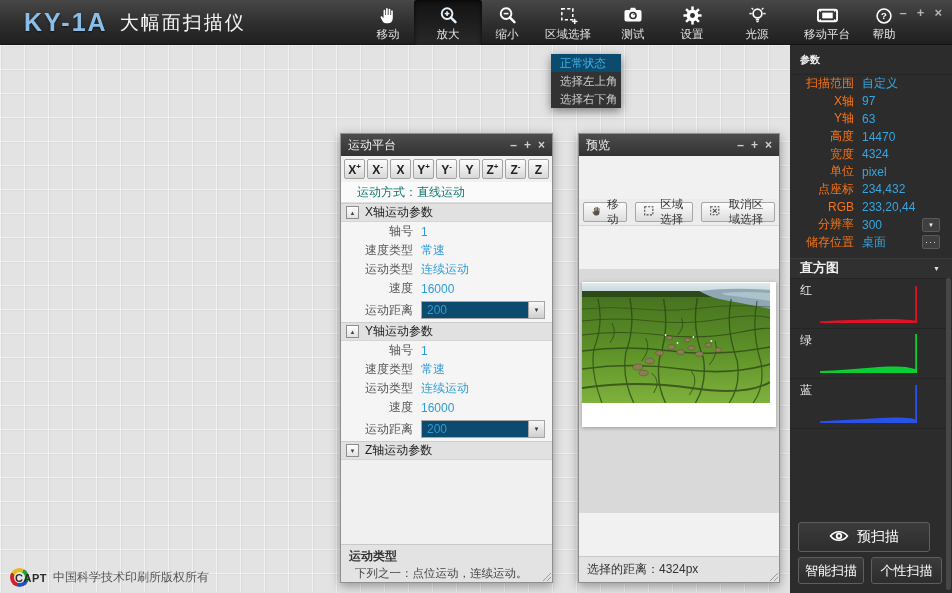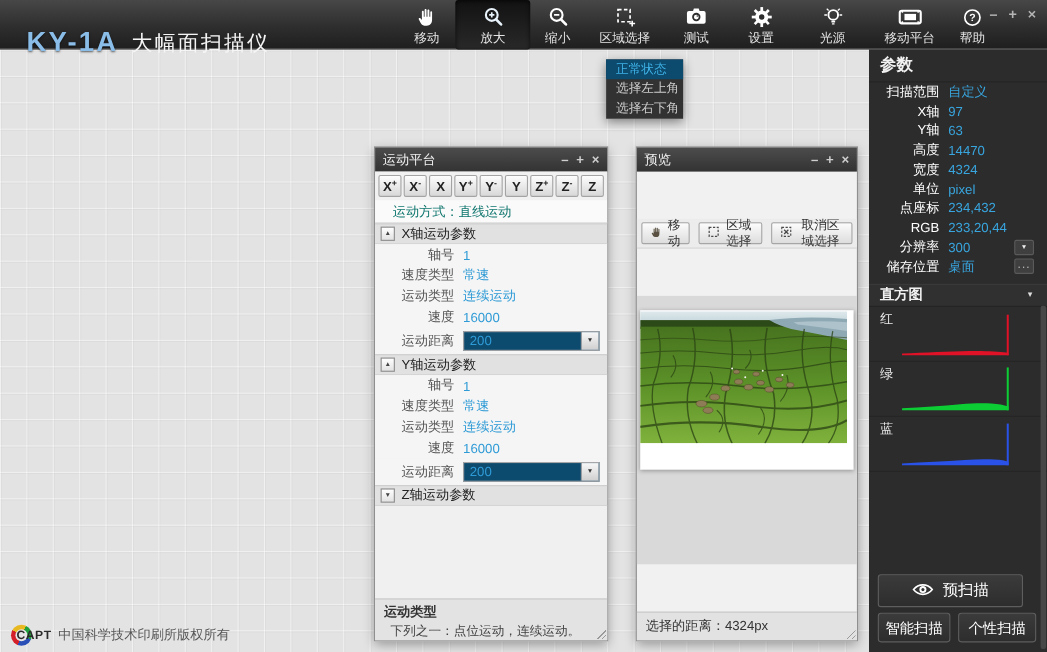--- a/index.html
+++ b/index.html
@@ -4,21 +4,21 @@
 <style>
   * { margin:0; padding:0; box-sizing:border-box; }
   html,body { width:952px; height:593px; overflow:hidden;
     font-family:"Liberation Sans","DejaVu Sans",sans-serif; }
   .screen { position:relative; width:952px; height:593px; background:#e3e3e3; }
 
   
   .topbar { position:absolute; top:0; left:0; width:952px; height:45px;
     background:linear-gradient(#474747,#2e2e2e 55%,#1f1f1f);
     border-bottom:1px solid #141414; z-index:10; }
-  .brand { position:absolute; left:24px; top:16px; height:45px; display:flex; align-items:center; }
+  .brand { position:absolute; left:24px; top:0; height:45px; display:flex; align-items:center; }
   .logo { font-size:25px; font-weight:bold; letter-spacing:2px; color:#8abde8;
     text-shadow:0 1px 2px rgba(0,0,0,.6); }
   .app-title { font-size:19px; color:#f5f5f5; margin-left:12px; letter-spacing:2px; }
   .tools { position:absolute; left:362px; top:0; height:45px; display:flex; }
   .tool { display:flex; flex-direction:column; align-items:center; justify-content:center;
     height:45px; cursor:pointer; }
   .tool .ticon { height:23px; display:flex; align-items:flex-end; justify-content:center; }
   .tool .tlabel { font-size:11.5px; color:#e3e3e3; margin-top:1px; white-space:nowrap; }
   .tool.active { background:linear-gradient(#121212,#292929); border-radius:3px;
     box-shadow:inset 0 1px 4px rgba(0,0,0,.7); }
@@ -100,23 +100,23 @@
   .photo-frame { position:absolute; left:3px; top:13px; width:194px; height:145px;
     background:#fff; box-shadow:0 1px 4px rgba(0,0,0,.3); }
   .photo { position:absolute; left:3px; top:14px; width:188px; height:120px; display:block; }
   .pv-footer { flex:0 0 24px; background:#e2e2e2; border-top:1px solid #c8c8c8;
     font-size:12px; color:#333; padding:4px 8px; position:relative; }
 
   
   .sidebar { position:absolute; left:790px; top:45px; width:162px; height:548px;
     background:#2c2c2c; z-index:5; }
   .side-hdr { height:30px; line-height:30px; padding-left:10px; color:#f2f2f2;
-    font-size:15px; font-weight:bold; border-bottom:1px solid #242424; }
+    font-size:10px; font-weight:bold; border-bottom:1px solid #242424; }
   .prow { position:relative; display:flex; align-items:center; height:17.6px; font-size:12px; }
-  .plabel { width:64px; text-align:right; color:#ffffff; }
+  .plabel { width:64px; text-align:right; color:#f97316; }
   .pvalue { margin-left:8px; color:#38a5de; }
   .side-drop { position:absolute; right:12px; width:18px; height:14px; background:#3f3f3f;
     border:1px solid #5a5a5a; border-radius:2px; display:flex; align-items:center;
     justify-content:center; font-size:6px; color:#eee; cursor:pointer; }
   .hist-hdr { margin-top:7px; height:21px; display:flex; align-items:center;
     justify-content:space-between; padding:0 12px 0 10px; color:#f0f0f0; font-size:13px;
     font-weight:bold; background:#303030; border-top:1px solid #3b3b3b;
     border-bottom:1px solid #242424; }
   .hist-hdr .arr { font-size:7px; color:#ddd; font-weight:normal; cursor:pointer; }
   .channel { position:relative; height:50px; border-bottom:1px solid #252525; }

